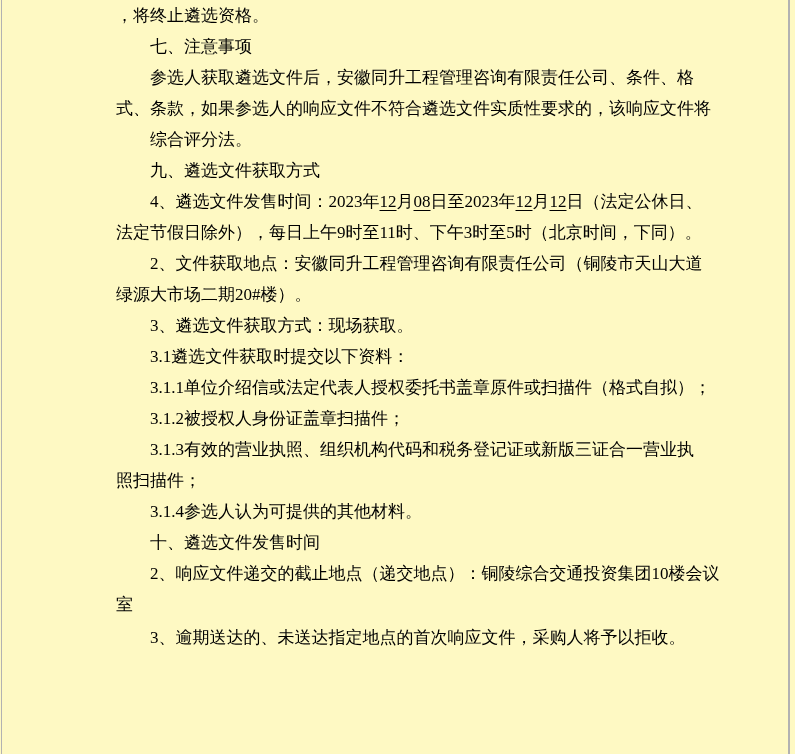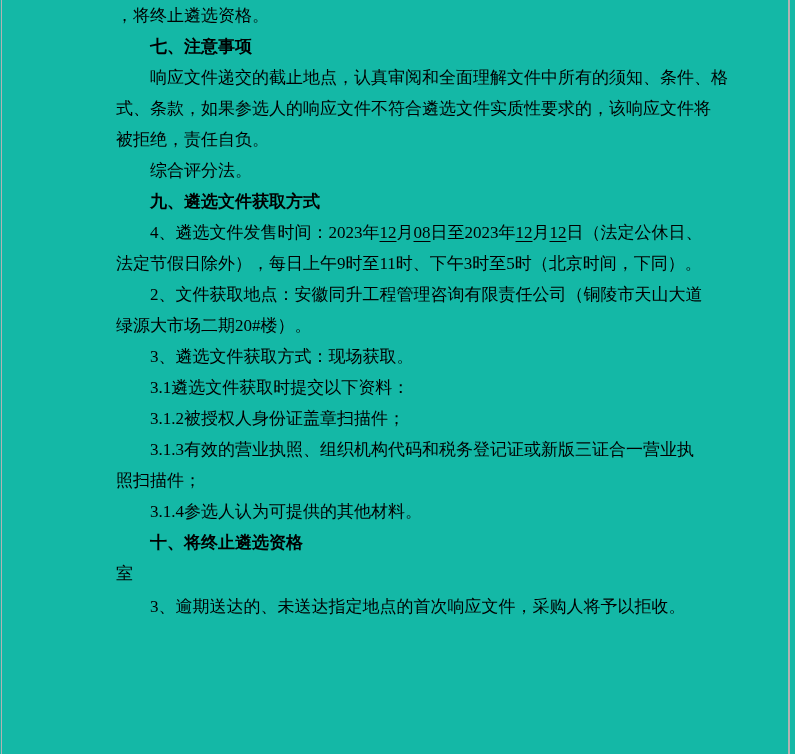--- a/index.html
+++ b/index.html
@@ -4,21 +4,21 @@
 <style>
   html, body {
     margin: 0;
     padding: 0;
     background: #ffffff;
   }
   .page {
     position: relative;
     width: 795px;
     height: 754px;
-    background: #14b8a6;
+    background: #fef9c3;
     overflow: hidden;
     font-family: "Liberation Serif", "DejaVu Serif", serif;
     color: #000000;
   }
   .page-edge {
     position: absolute;
     top: 0;
     bottom: 0;
     background: #b2b2b2;
   }
@@ -31,53 +31,54 @@
     width: 650px;
   }
   .ln {
     height: 31px;
     line-height: 31px;
     font-size: 17px;
     white-space: nowrap;
     letter-spacing: 0px;
   }
   .ind { padding-left: 34px; }
-  .hd  { font-weight: bold; }
+  .hd  { font-weight: normal; }
   .gap { margin-top: 2px; }
   .u {
     text-decoration: underline;
     text-underline-offset: 3px;
   }
 </style>
 </head>
 <body>
 
 <div class="page">
   <div class="page-edge left"></div>
   <div class="page-edge right"></div>
 
   <div class="content">
     <div class="ln">，将终止遴选资格。</div>
     <div class="ln ind hd">七、注意事项</div>
-    <div class="ln ind">响应文件递交的截止地点，认真审阅和全面理解文件中所有的须知、条件、格</div>
+    <div class="ln ind">参选人获取遴选文件后，安徽同升工程管理咨询有限责任公司、条件、格</div>
     <div class="ln">式、条款，如果参选人的响应文件不符合遴选文件实质性要求的，该响应文件将</div>
-    <div class="ln">被拒绝，责任自负。</div>
     <div class="ln ind">综合评分法。</div>
     <div class="ln ind hd">九、遴选文件获取方式</div>
 
     <div class="ln ind">
       <span>4、遴选文件发售时间：2023年</span><span class="u">12</span><span>月</span><span class="u">08</span><span>日至2023年</span><span class="u">12</span><span>月</span><span class="u">12</span><span>日（法定公休日、</span>
     </div>
 
     <div class="ln">法定节假日除外），每日上午9时至11时、下午3时至5时（北京时间，下同）。</div>
     <div class="ln ind">2、文件获取地点：安徽同升工程管理咨询有限责任公司（铜陵市天山大道</div>
     <div class="ln">绿源大市场二期20#楼）。</div>
     <div class="ln ind">3、遴选文件获取方式：现场获取。</div>
     <div class="ln ind">3.1遴选文件获取时提交以下资料：</div>
+    <div class="ln ind">3.1.1单位介绍信或法定代表人授权委托书盖章原件或扫描件（格式自拟）；</div>
     <div class="ln ind">3.1.2被授权人身份证盖章扫描件；</div>
     <div class="ln ind">3.1.3有效的营业执照、组织机构代码和税务登记证或新版三证合一营业执</div>
     <div class="ln">照扫描件；</div>
     <div class="ln ind">3.1.4参选人认为可提供的其他材料。</div>
-    <div class="ln ind hd">十、将终止遴选资格</div>
+    <div class="ln ind hd">十、遴选文件发售时间</div>
+    <div class="ln ind">2、响应文件递交的截止地点（递交地点）：铜陵综合交通投资集团10楼会议</div>
     <div class="ln">室</div>
     <div class="ln ind gap">3、逾期送达的、未送达指定地点的首次响应文件，采购人将予以拒收。</div>
   </div>
 </div>
 
 </body></html>

